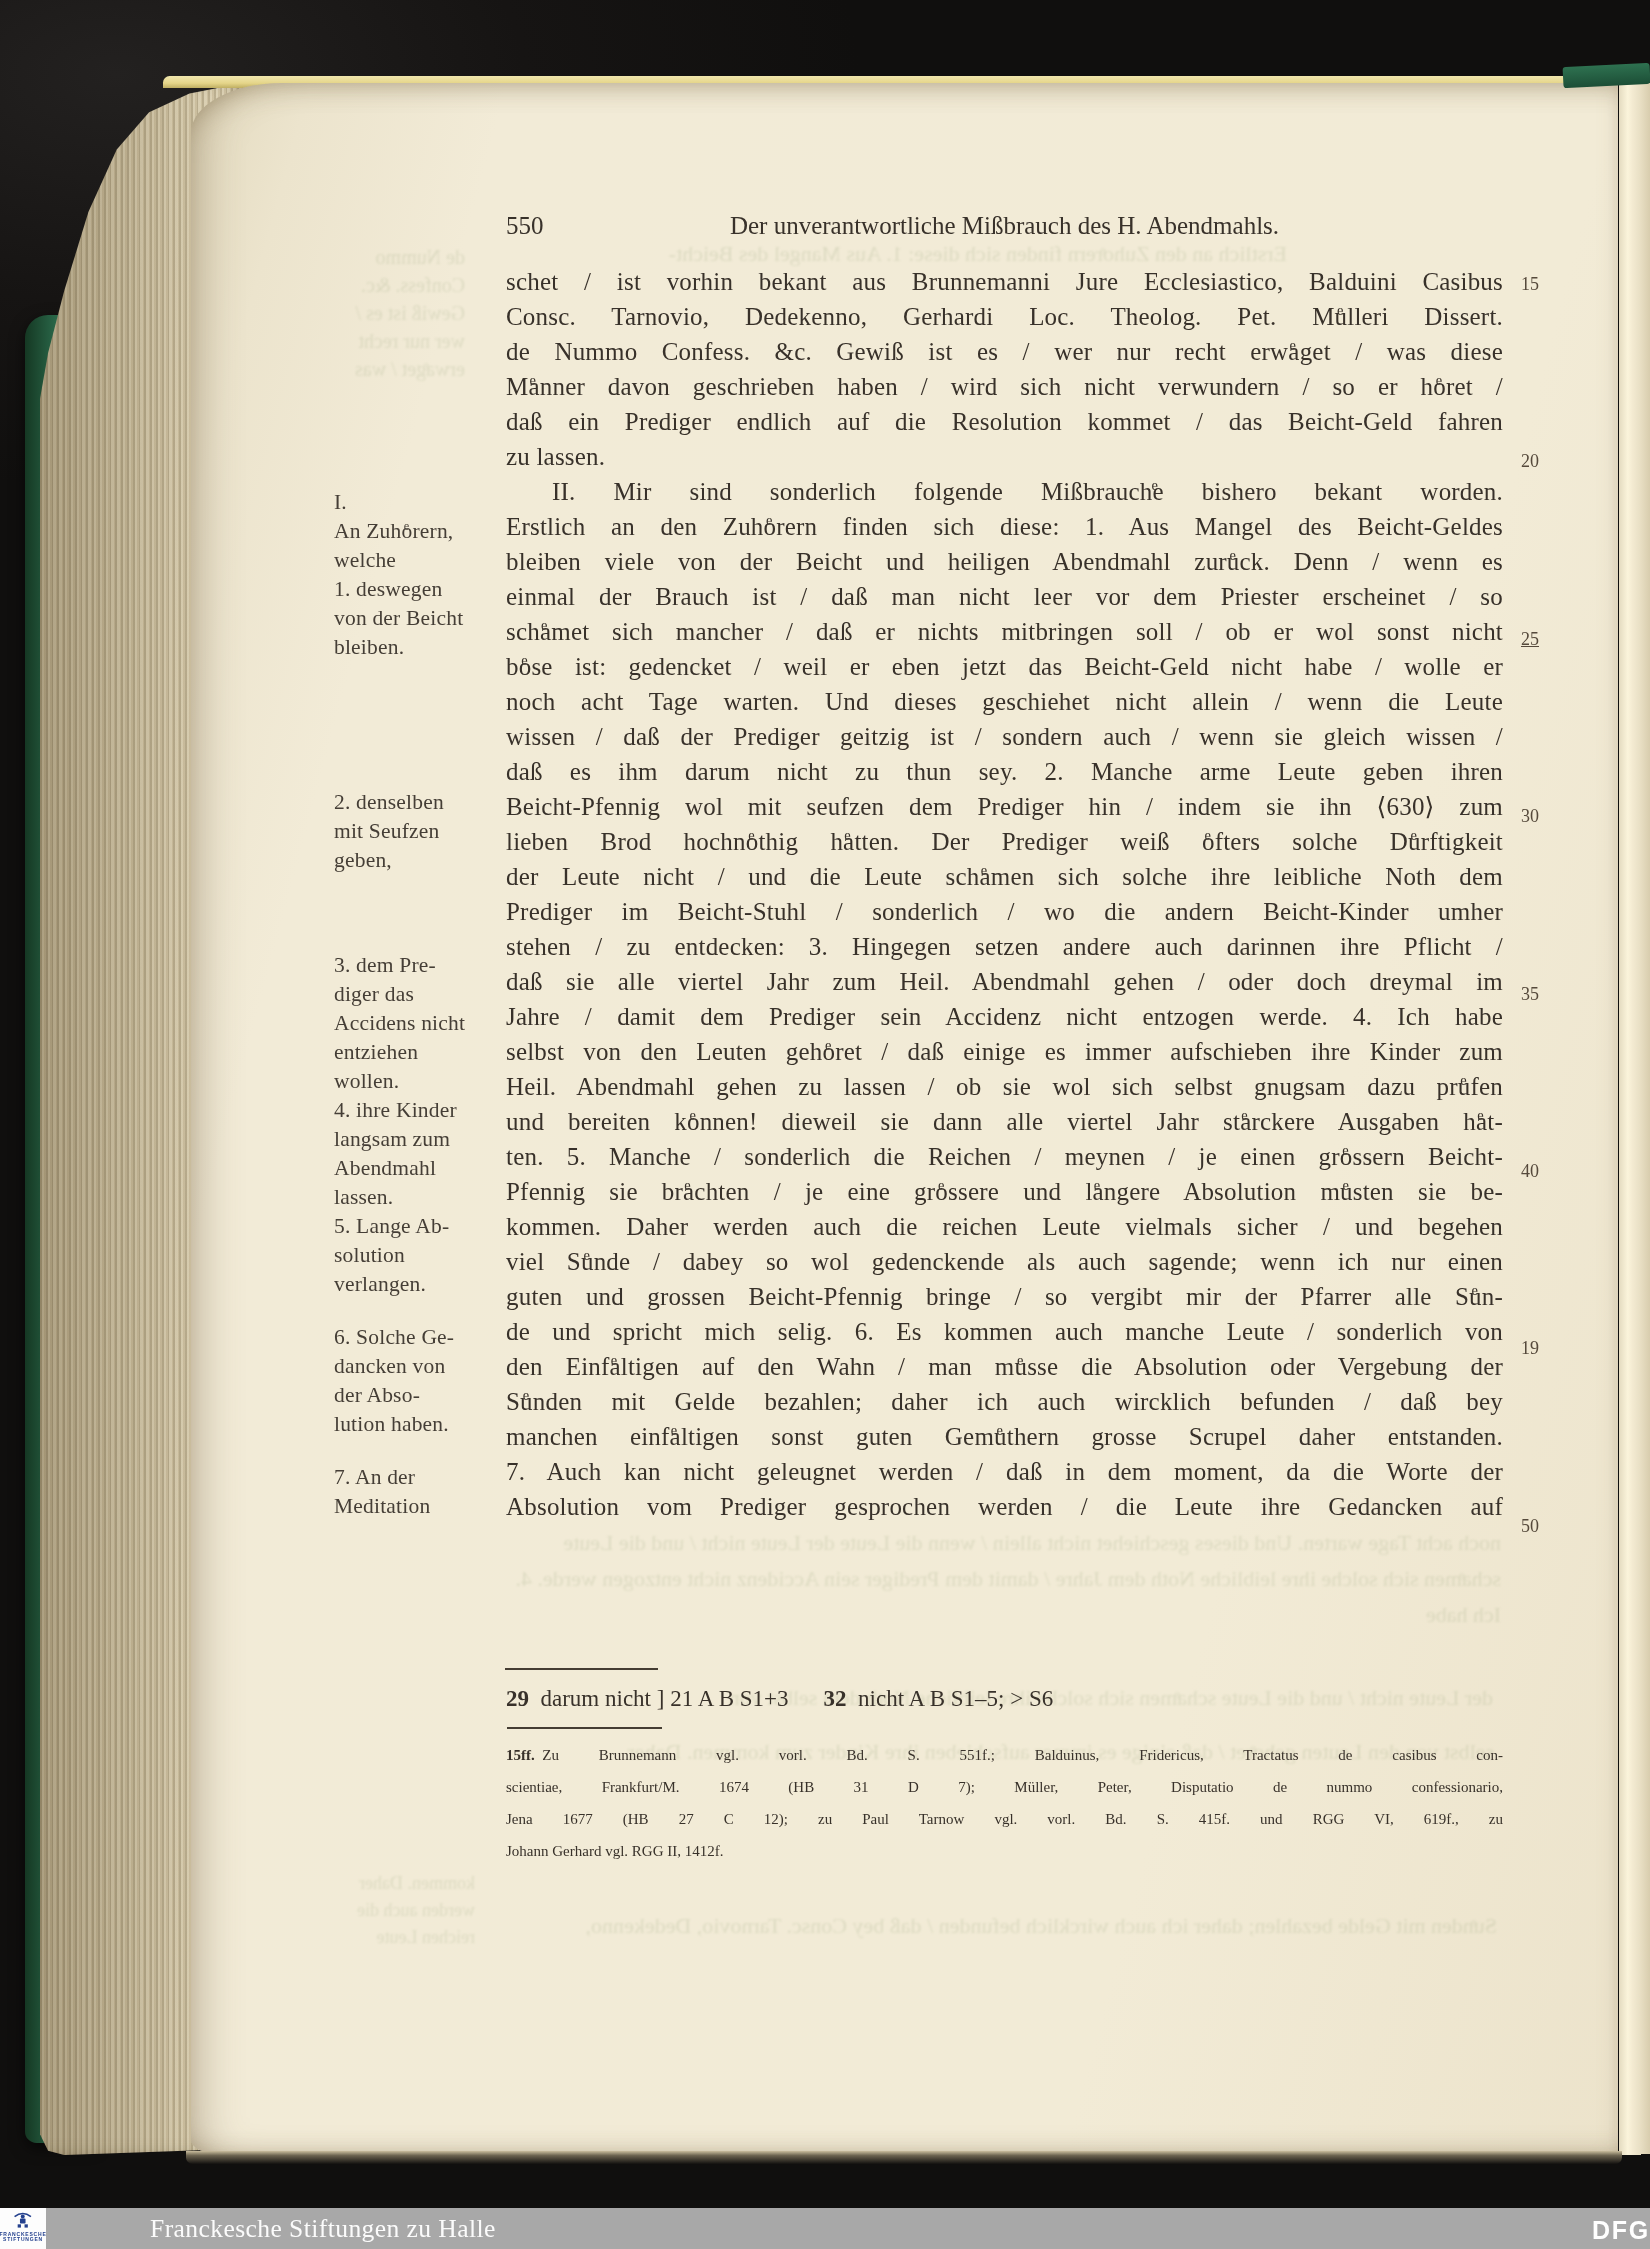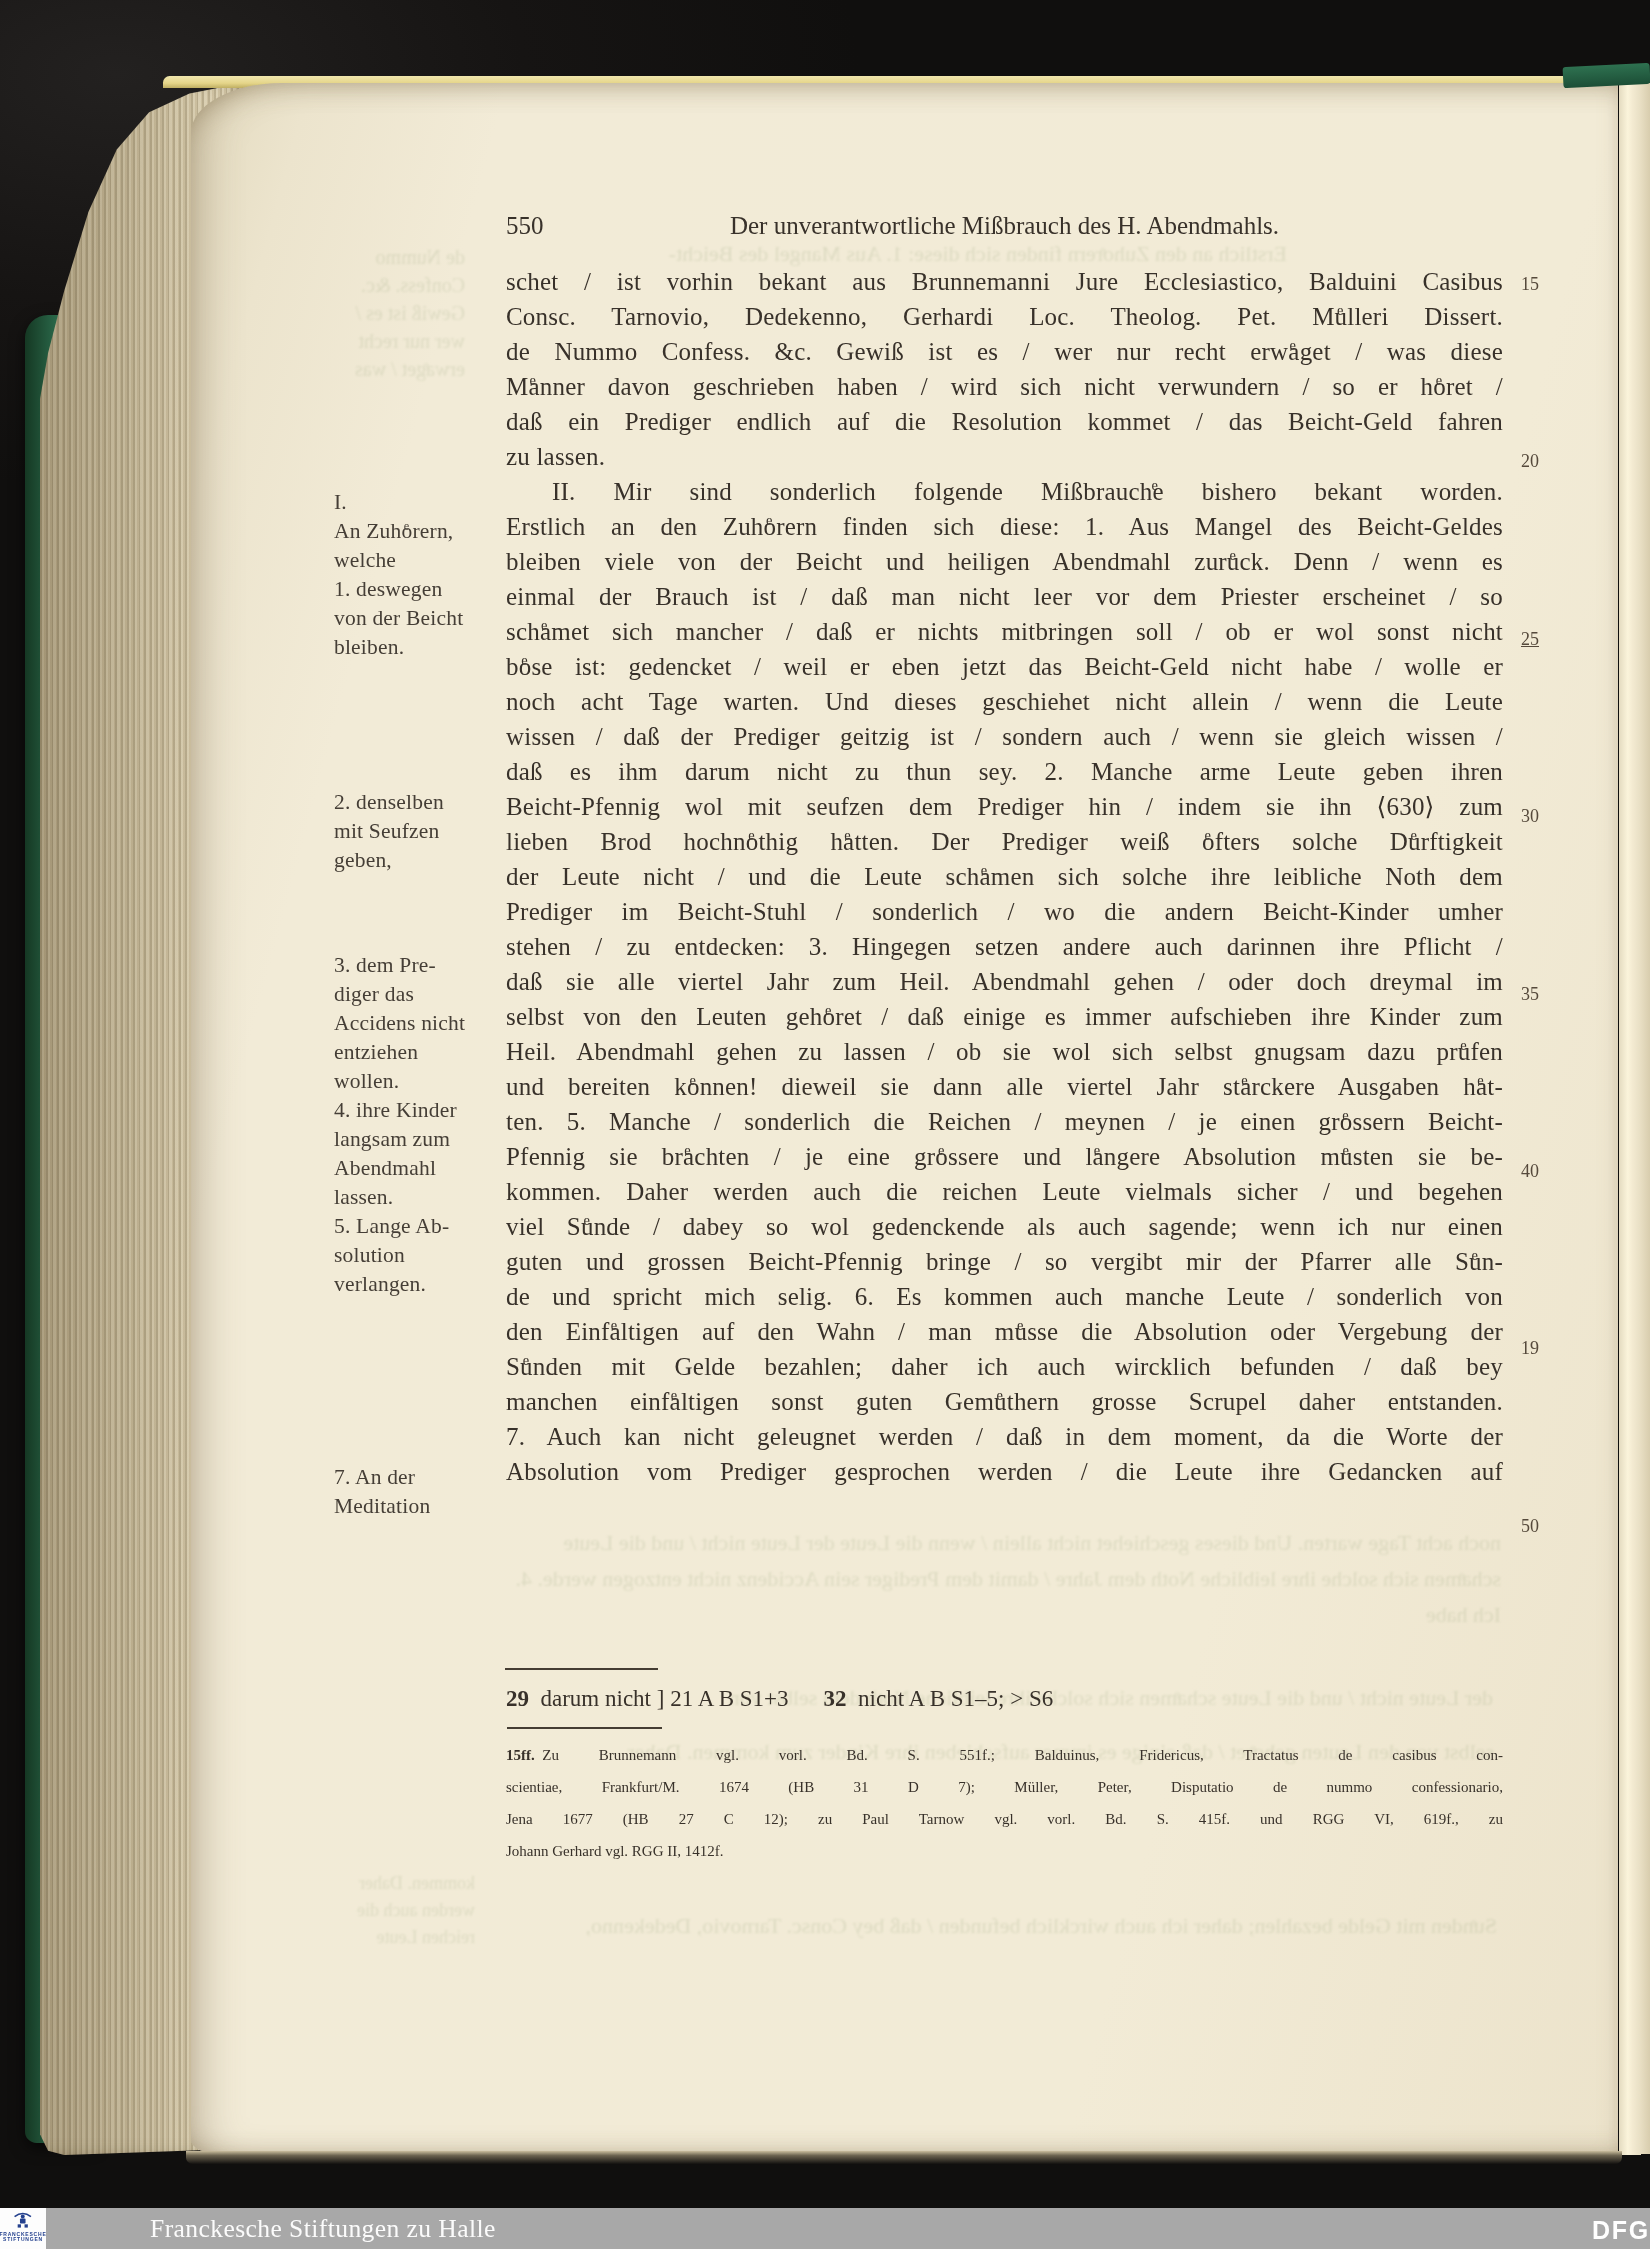--- a/index.html
+++ b/index.html
@@ -117,39 +117,41 @@
       <div class="bline">bo<span class="supe">e</span>se ist: gedencket / weil er eben jetzt das Beicht-Geld nicht habe / wolle er</div>
       <div class="bline">noch acht Tage warten. Und dieses geschiehet nicht allein / wenn die Leute</div>
       <div class="bline">wissen / daß der Prediger geitzig ist / sondern auch / wenn sie gleich wissen /</div>
       <div class="bline">daß es ihm darum nicht zu thun sey. 2. Manche arme Leute geben ihren</div>
       <div class="bline">Beicht-Pfennig wol mit seufzen dem Prediger hin / indem sie ihn ⟨630⟩ zum</div>
       <div class="bline">lieben Brod hochno<span class="supe">e</span>thig ha<span class="supe">e</span>tten. Der Prediger weiß o<span class="supe">e</span>fters solche Du<span class="supe">e</span>rftigkeit</div>
       <div class="bline">der Leute nicht / und die Leute scha<span class="supe">e</span>men sich solche ihre leibliche Noth dem</div>
       <div class="bline">Prediger im Beicht-Stuhl / sonderlich / wo die andern Beicht-Kinder umher</div>
       <div class="bline">stehen / zu entdecken: 3. Hingegen setzen andere auch darinnen ihre Pflicht /</div>
       <div class="bline">daß sie alle viertel Jahr zum Heil. Abendmahl gehen / oder doch dreymal im</div>
+      <div class="bline">Jahre / damit dem Prediger sein Accidenz nicht entzogen werde. 4. Ich habe</div>
       <div class="bline">selbst von den Leuten geho<span class="supe">e</span>ret / daß einige es immer aufschieben ihre Kinder zum</div>
       <div class="bline">Heil. Abendmahl gehen zu lassen / ob sie wol sich selbst gnugsam dazu pru<span class="supe">e</span>fen</div>
       <div class="bline">und bereiten ko<span class="supe">e</span>nnen! dieweil sie dann alle viertel Jahr sta<span class="supe">e</span>rckere Ausgaben ha<span class="supe">e</span>t-</div>
       <div class="bline">ten. 5. Manche / sonderlich die Reichen / meynen / je einen gro<span class="supe">e</span>ssern Beicht-</div>
       <div class="bline">Pfennig sie bra<span class="supe">e</span>chten / je eine gro<span class="supe">e</span>ssere und la<span class="supe">e</span>ngere Absolution mu<span class="supe">e</span>sten sie be-</div>
       <div class="bline">kommen. Daher werden auch die reichen Leute vielmals sicher / und begehen</div>
       <div class="bline">viel Su<span class="supe">e</span>nde / dabey so wol gedenckende als auch sagende; wenn ich nur einen</div>
       <div class="bline">guten und grossen Beicht-Pfennig bringe / so vergibt mir der Pfarrer alle Su<span class="supe">e</span>n-</div>
       <div class="bline">de und spricht mich selig. 6. Es kommen auch manche Leute / sonderlich von</div>
       <div class="bline">den Einfa<span class="supe">e</span>ltigen auf den Wahn / man mu<span class="supe">e</span>sse die Absolution oder Vergebung der</div>
       <div class="bline">Su<span class="supe">e</span>nden mit Gelde bezahlen; daher ich auch wircklich befunden / daß bey</div>
       <div class="bline">manchen einfa<span class="supe">e</span>ltigen sonst guten Gemu<span class="supe">e</span>thern grosse Scrupel daher entstanden.</div>
       <div class="bline">7. Auch kan nicht geleugnet werden / daß in dem moment, da die Worte der</div>
       <div class="bline">Absolution vom Prediger gesprochen werden / die Leute ihre Gedancken auf</div>
     </div>
 
   <div class="margin-note" style="top:488px;">I.<br>An Zuho<span class="supe">e</span>rern,<br>welche<br>1. deswegen<br>von der Beicht<br>bleiben.</div>
   <div class="margin-note" style="top:788px;">2. denselben<br>mit Seufzen<br>geben,</div>
   <div class="margin-note" style="top:951px;">3. dem Pre-<br>diger das<br>Accidens nicht<br>entziehen<br>wollen.<br>4. ihre Kinder<br>langsam zum<br>Abendmahl<br>lassen.<br>5. Lange Ab-<br>solution<br>verlangen.</div>
+  <div class="margin-note" style="top:1323px;">6. Solche Ge-<br>dancken von<br>der Abso-<br>lution haben.</div>
   <div class="margin-note" style="top:1463px;">7. An der<br>Meditation</div>
 
   <div id="line-numbers">
       <div class="lineno" style="top: 264px;">15</div>
       <div class="lineno" style="top: 441px;">20</div>
       <div class="lineno" style="top: 619px; text-decoration: underline;">25</div>
       <div class="lineno" style="top: 796px;">30</div>
       <div class="lineno" style="top: 974px;">35</div>
       <div class="lineno" style="top: 1151px;">40</div>
       <div class="lineno" style="top: 1328px;">19</div>

